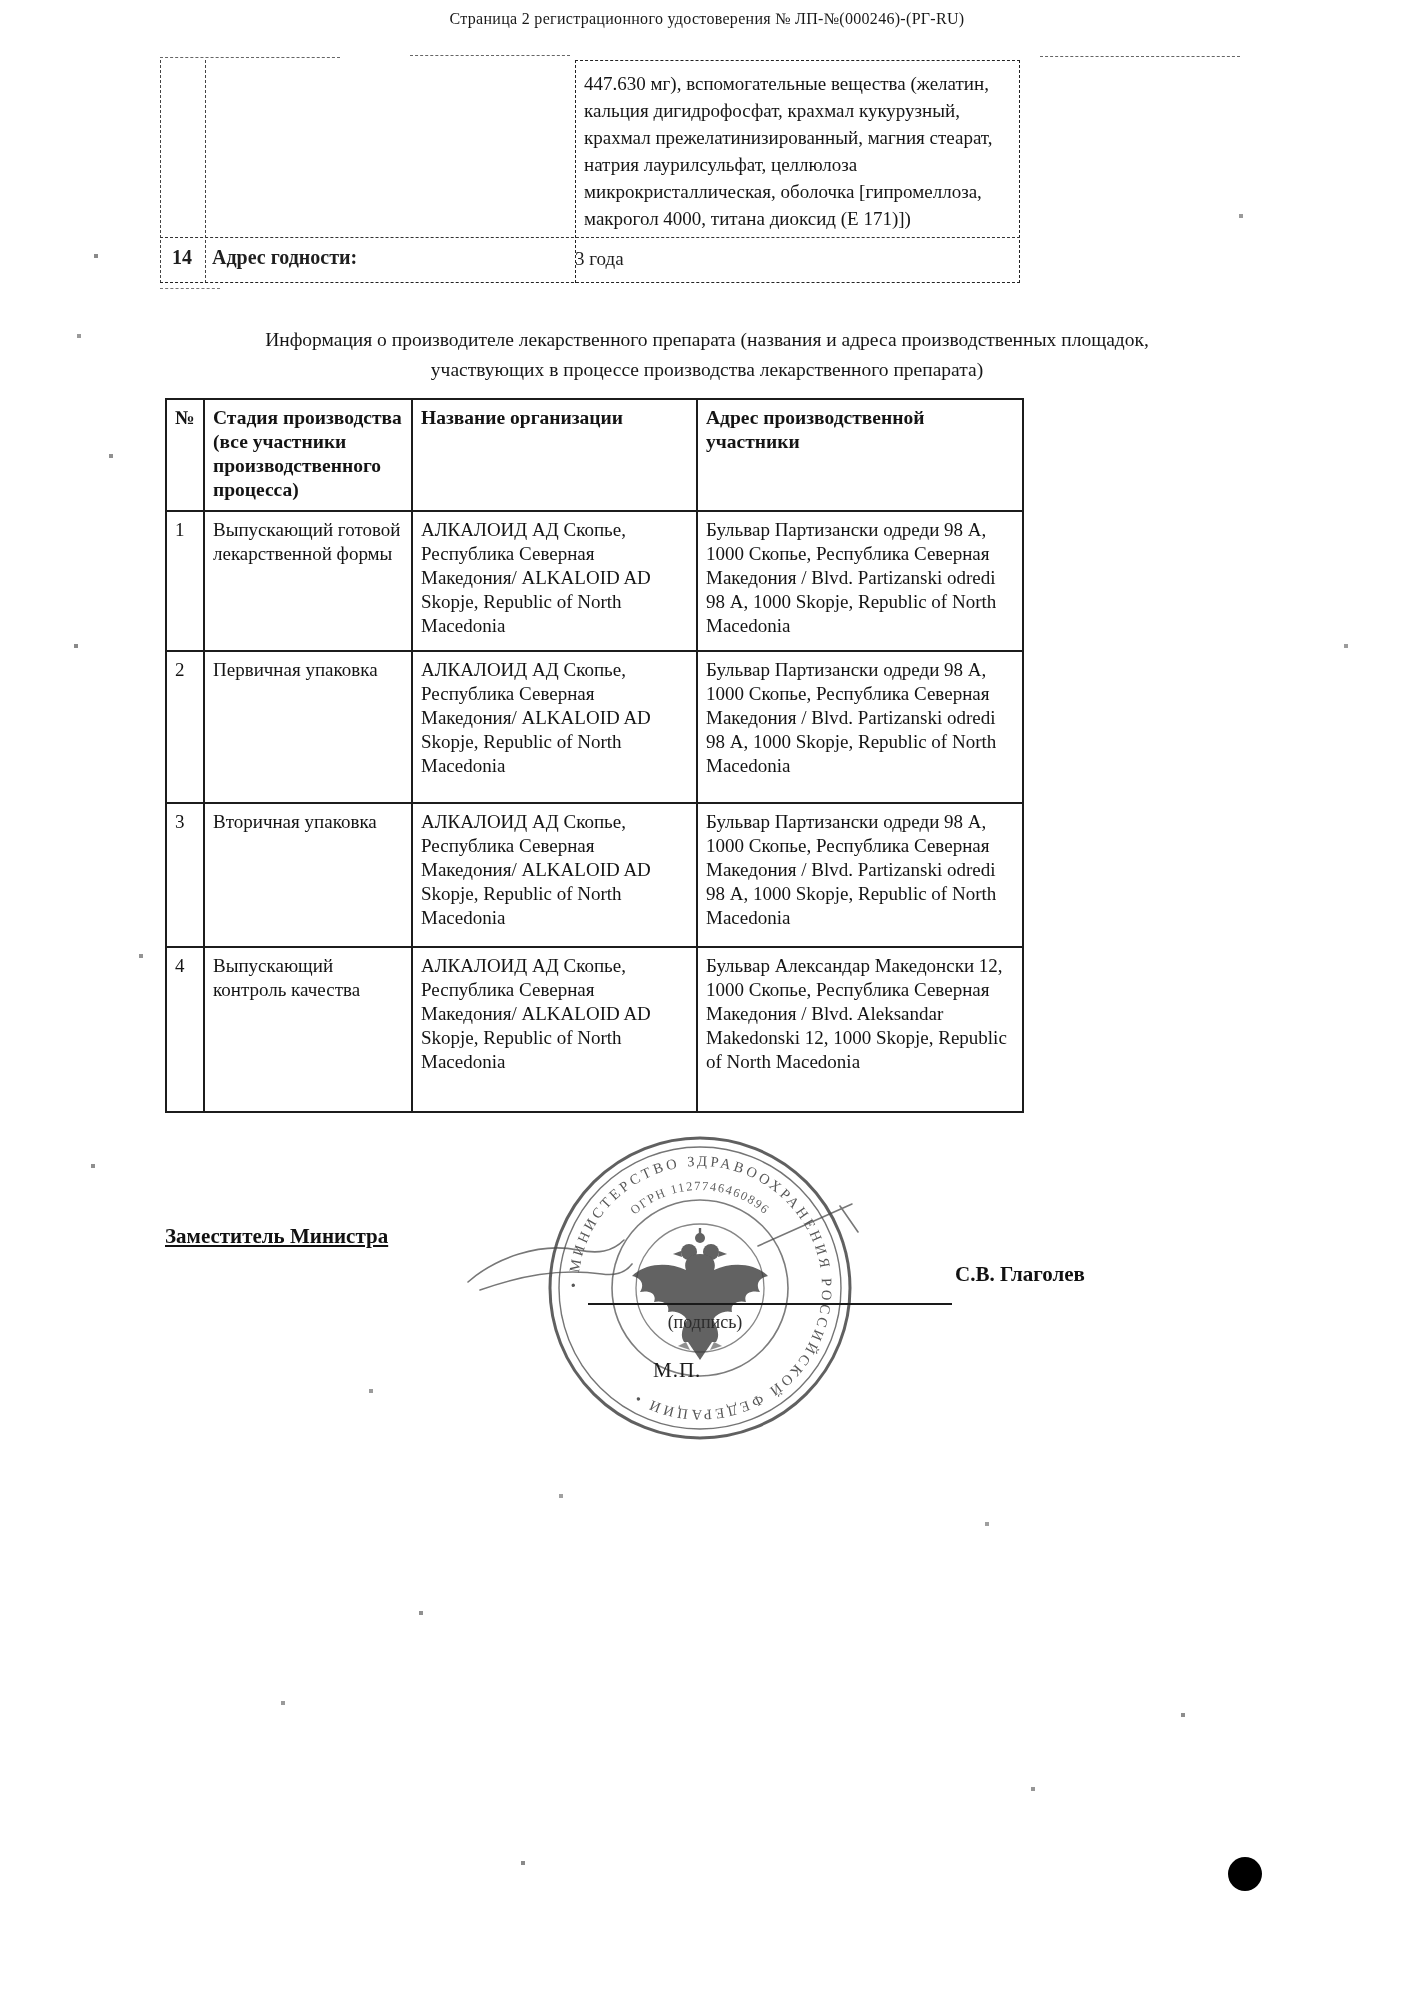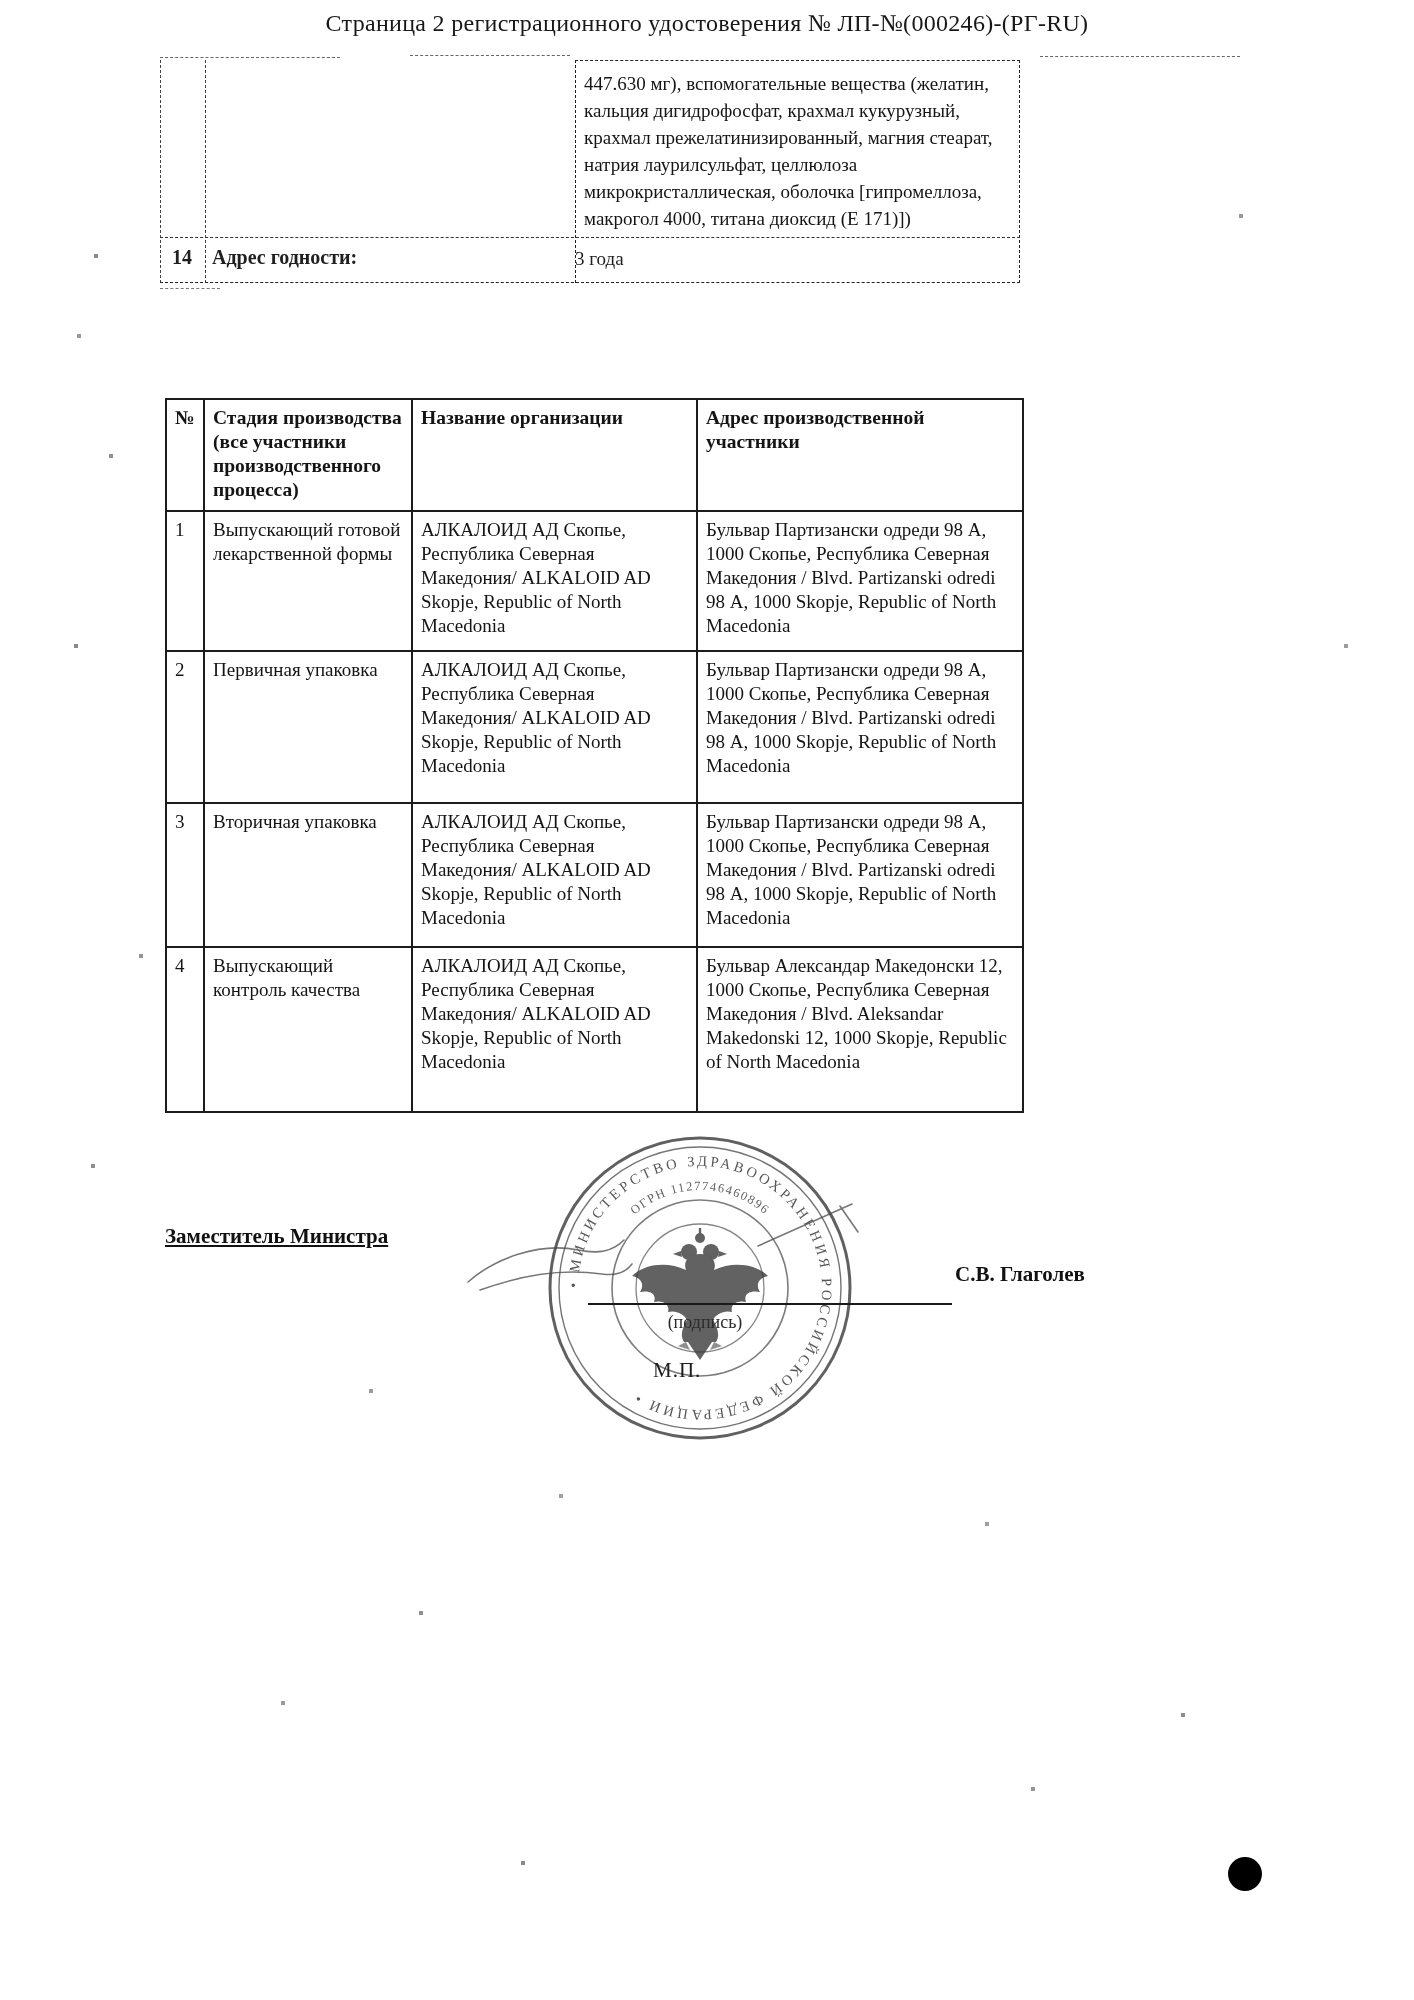--- a/index.html
+++ b/index.html
@@ -10,21 +10,21 @@
     background:#ffffff;
     font-family:"Liberation Serif", serif;
     color:#1f1f1f;
     overflow:hidden;
   }
   .abs{position:absolute;}
   
   .doc-header{
     left:0;right:0;top:10px;
     text-align:center;
-    font-size:24px;
+    font-size:16px;
     letter-spacing:.3px;
     color:#181818;
   }
   
   .top-table{left:160px;top:60px;width:860px;height:223px;}
   .tt-vline{position:absolute;top:0;bottom:0;width:0;border-left:1px dashed #444;}
   .tt-vline.solidish{border-left:1px dashed #222;}
   .tt-hline{position:absolute;left:0;right:0;height:0;border-top:1px dashed #333;}
   .tt-topline{position:absolute;height:0;border-top:2px solid #2a2a2a;}
   .tt-topline.faint{border-top:1px dashed #666;}
@@ -120,20 +120,22 @@
     <div class="tt-hline" style="top:222px;border-top:1px dashed #222;"></div>
     <div class="tt-hline" style="top:228px;left:0;width:60px;right:auto;border-top:1px dashed #777;"></div>
 
     <div class="tt-text">447.630 мг), вспомогательные вещества (желатин, кальция дигидрофосфат, крахмал кукурузный, крахмал прежелатинизированный, магния стеарат, натрия лаурилсульфат, целлюлоза микрокристаллическая, оболочка [гипромеллоза, макрогол 4000, титана диоксид (Е 171)])</div>
 
     <div class="row14-num">14</div>
     <div class="row14-label">Адрес годности:</div>
     <div class="row14-value">3 года</div>
   </div>
 
+  <div class="abs intro">Информация о производителе лекарственного препарата (названия и адреса производственных площадок,
+участвующих в процессе производства лекарственного препарата)</div>
 
   <div class="abs man-table">
     <table class="man">
       <colgroup>
         <col class="c-num">
           <col class="c-stage">
           <col class="c-org">
           <col class="c-addr">
       </colgroup>
       <tbody>

